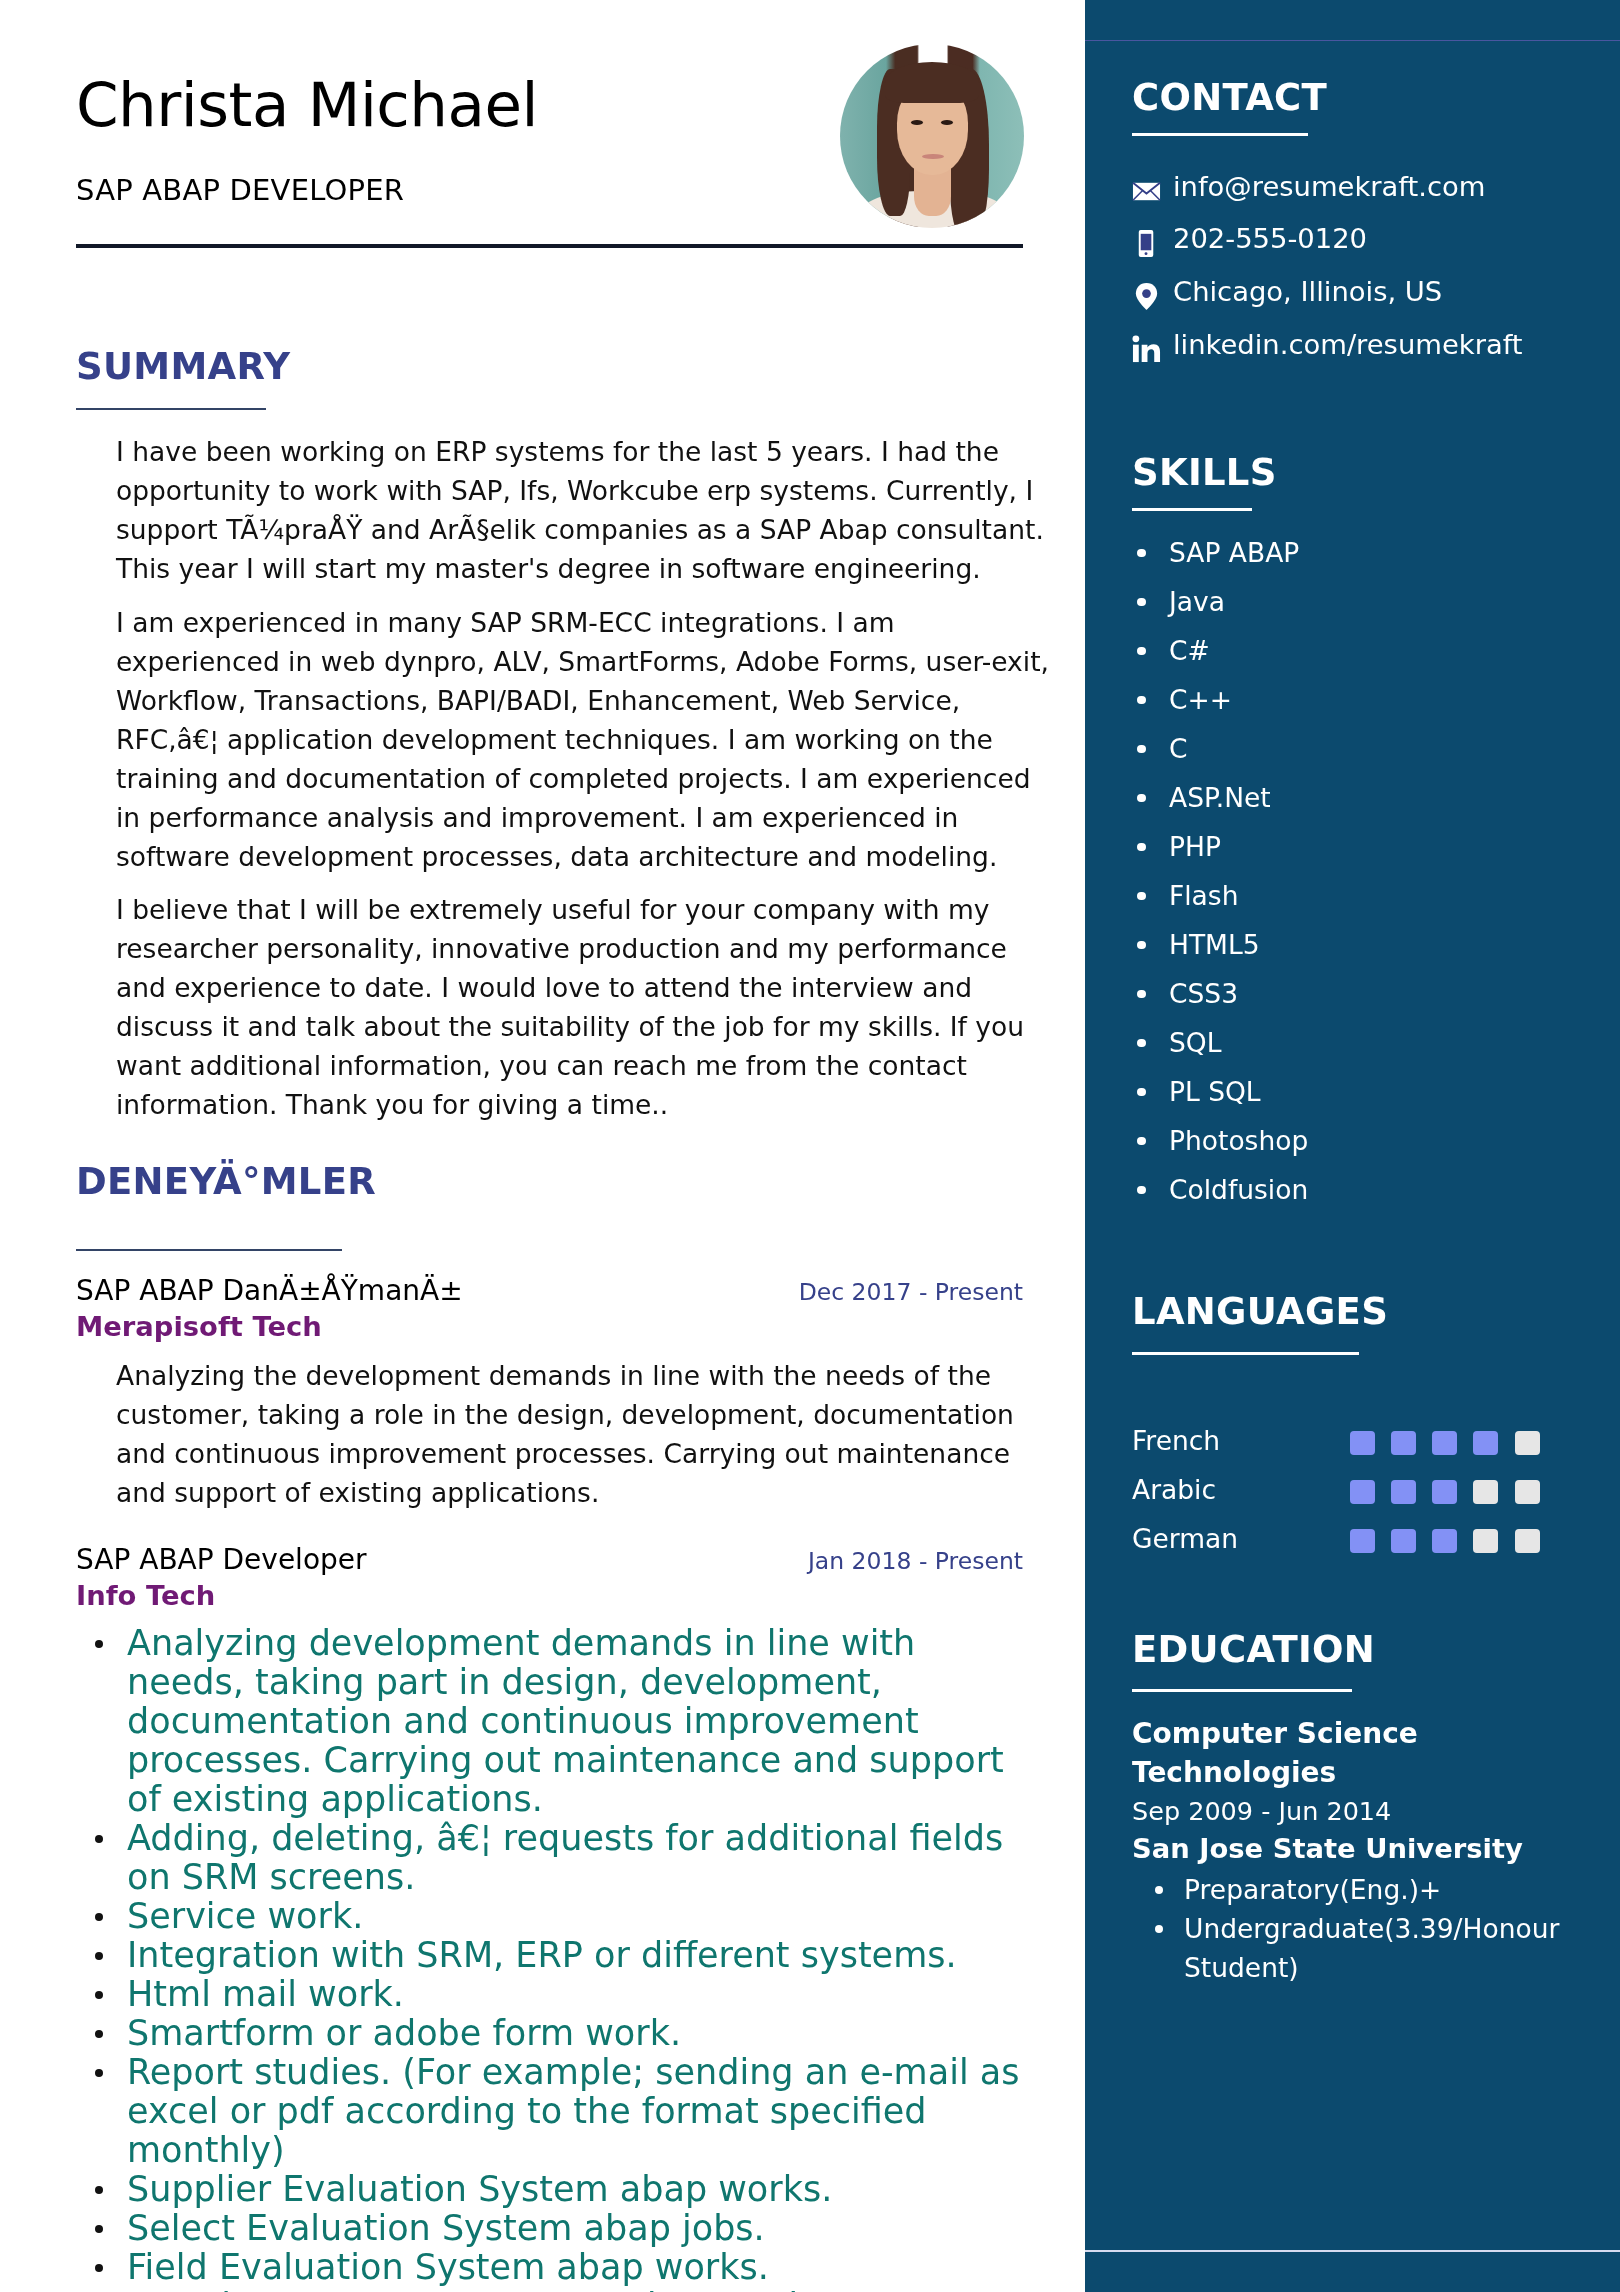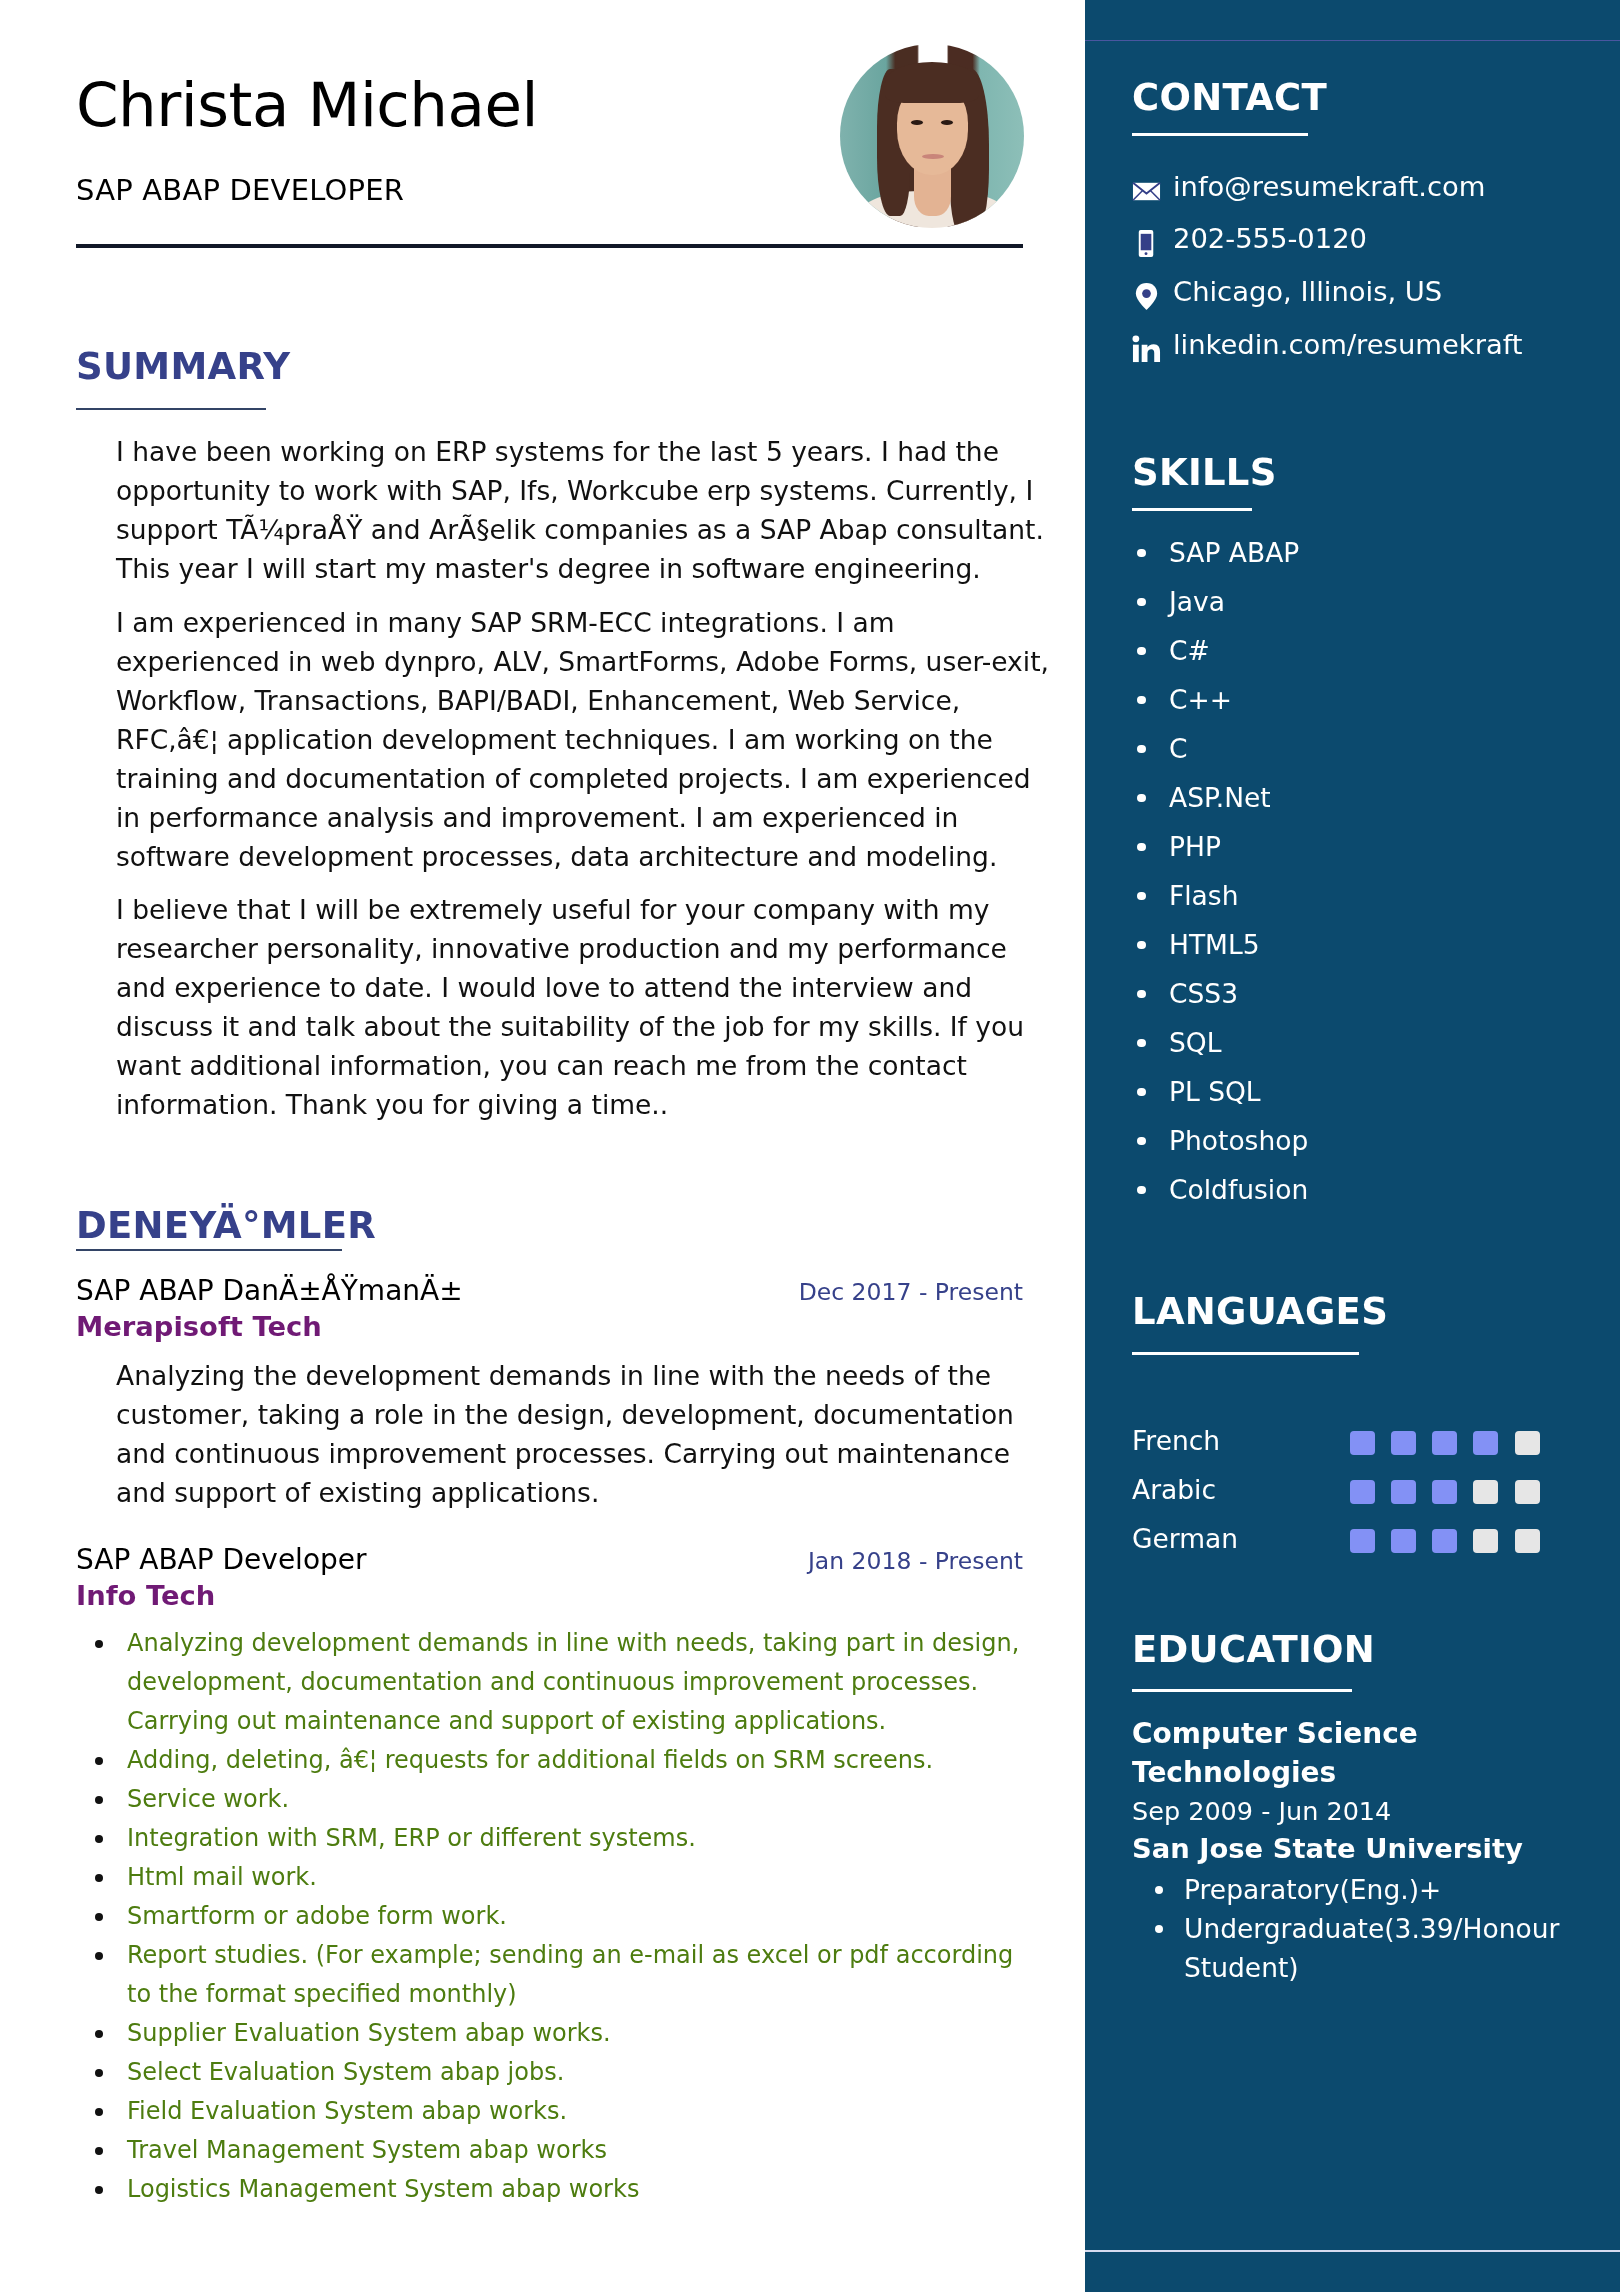--- a/index.html
+++ b/index.html
@@ -29,21 +29,21 @@
   .section-rule { position: absolute; left: 0; height: 2px; background: #334466; }
 
   .para { position: absolute; left: 0; width: 947px; font-size: 26.5px; line-height: 39px; color: #111; margin-left: 40px; }
 
   .job-head { position: absolute; left: 0; width: 947px; height: 39px; }
   .job-role { position: absolute; left: 0; top: 0; font-size: 28px; color: #000; white-space: nowrap; }
   .job-date { position: absolute; right: 0; top: 3.9px; font-size: 23.5px; color: #36418a; white-space: nowrap; }
   .job-company { position: absolute; left: 0; font-size: 27.4px; color: #701a75; font-weight: bold; white-space: nowrap; }
 
   .bullets { position: absolute; left: 0; width: 947px; list-style: none; }
-  .bullets li { position: relative; padding-left: 51px; font-size: 24px; line-height: 39px; color: #4d7c0f; }
+  .bullets li { position: relative; padding-left: 51px; font-size: 35px; line-height: 39px; color: #0f766e; }
   .bullets li::before { content: ""; position: absolute; left: 18.6px; top: 15.7px; width: 8.8px; height: 8.8px; border-radius: 50%; background: #111; }
 
   
   .sidebar { position: absolute; left: 1085px; top: 0; width: 535px; height: 2293px; background: #0c4a6e; color: #ffffff; }
   .sidebar .top-line { position: absolute; left: 0; top: 40px; width: 535px; height: 1px; background: #4a56a0; }
   .sidebar .bottom-line { position: absolute; left: 0; top: 2250px; width: 535px; height: 2px; background: #d8dcf0; }
   .side-heading { position: absolute; left: 47px; font-size: 37px; color: #fff; white-space: nowrap; letter-spacing: 0.3px; }
   .side-rule { position: absolute; left: 47px; height: 2.9px; background: #ffffff; }
 
   .contact-row { position: absolute; left: 47px; height: 39px; width: 461px; }
@@ -90,21 +90,21 @@
 
   <div class="header-rule"></div>
 
   <h2 class="section-heading" style="top:345px">SUMMARY</h2>
   <div class="section-rule" style="top:408px; width:190px"></div>
 
   <p class="para" style="top:432px">I have been working on ERP systems for the last 5 years. I had the opportunity to work with SAP, Ifs, Workcube erp systems. Currently, I support TÃ¼praÅŸ and ArÃ§elik companies as a SAP Abap consultant. This year I will start my master's degree in software engineering.</p>
   <p class="para" style="top:603px">I am experienced in many SAP SRM-ECC integrations. I am experienced in web dynpro, ALV, SmartForms, Adobe Forms, user-exit, Workflow, Transactions, BAPI/BADI, Enhancement, Web Service, RFC,â€¦ application development techniques. I am working on the training and documentation of completed projects. I am experienced in performance analysis and improvement. I am experienced in software development processes, data architecture and modeling.</p>
   <p class="para" style="top:890px">I believe that I will be extremely useful for your company with my researcher personality, innovative production and my performance and experience to date. I would love to attend the interview and discuss it and talk about the suitability of the job for my skills. If you want additional information, you can reach me from the contact information. Thank you for giving a time..</p>
 
-  <h2 class="section-heading" style="top:1204px">DENEYÄ°MLER</h2>
+  <h2 class="section-heading" style="top:1160px">DENEYÄ°MLER</h2>
   <div class="section-rule" style="top:1249px; width:266px"></div>
 
   <div class="job-head" style="top:1274px">
     <span class="job-role">SAP ABAP DanÄ±ÅŸmanÄ±</span>
     <span class="job-date">Dec 2017 - Present</span>
   </div>
   <div class="job-company" style="top:1311px">Merapisoft Tech</div>
   <p class="para" style="top:1356px">Analyzing the development demands in line with the needs of the customer, taking a role in the design, development, documentation and continuous improvement processes. Carrying out maintenance and support of existing applications.</p>
 
   <div class="job-head" style="top:1543px">

